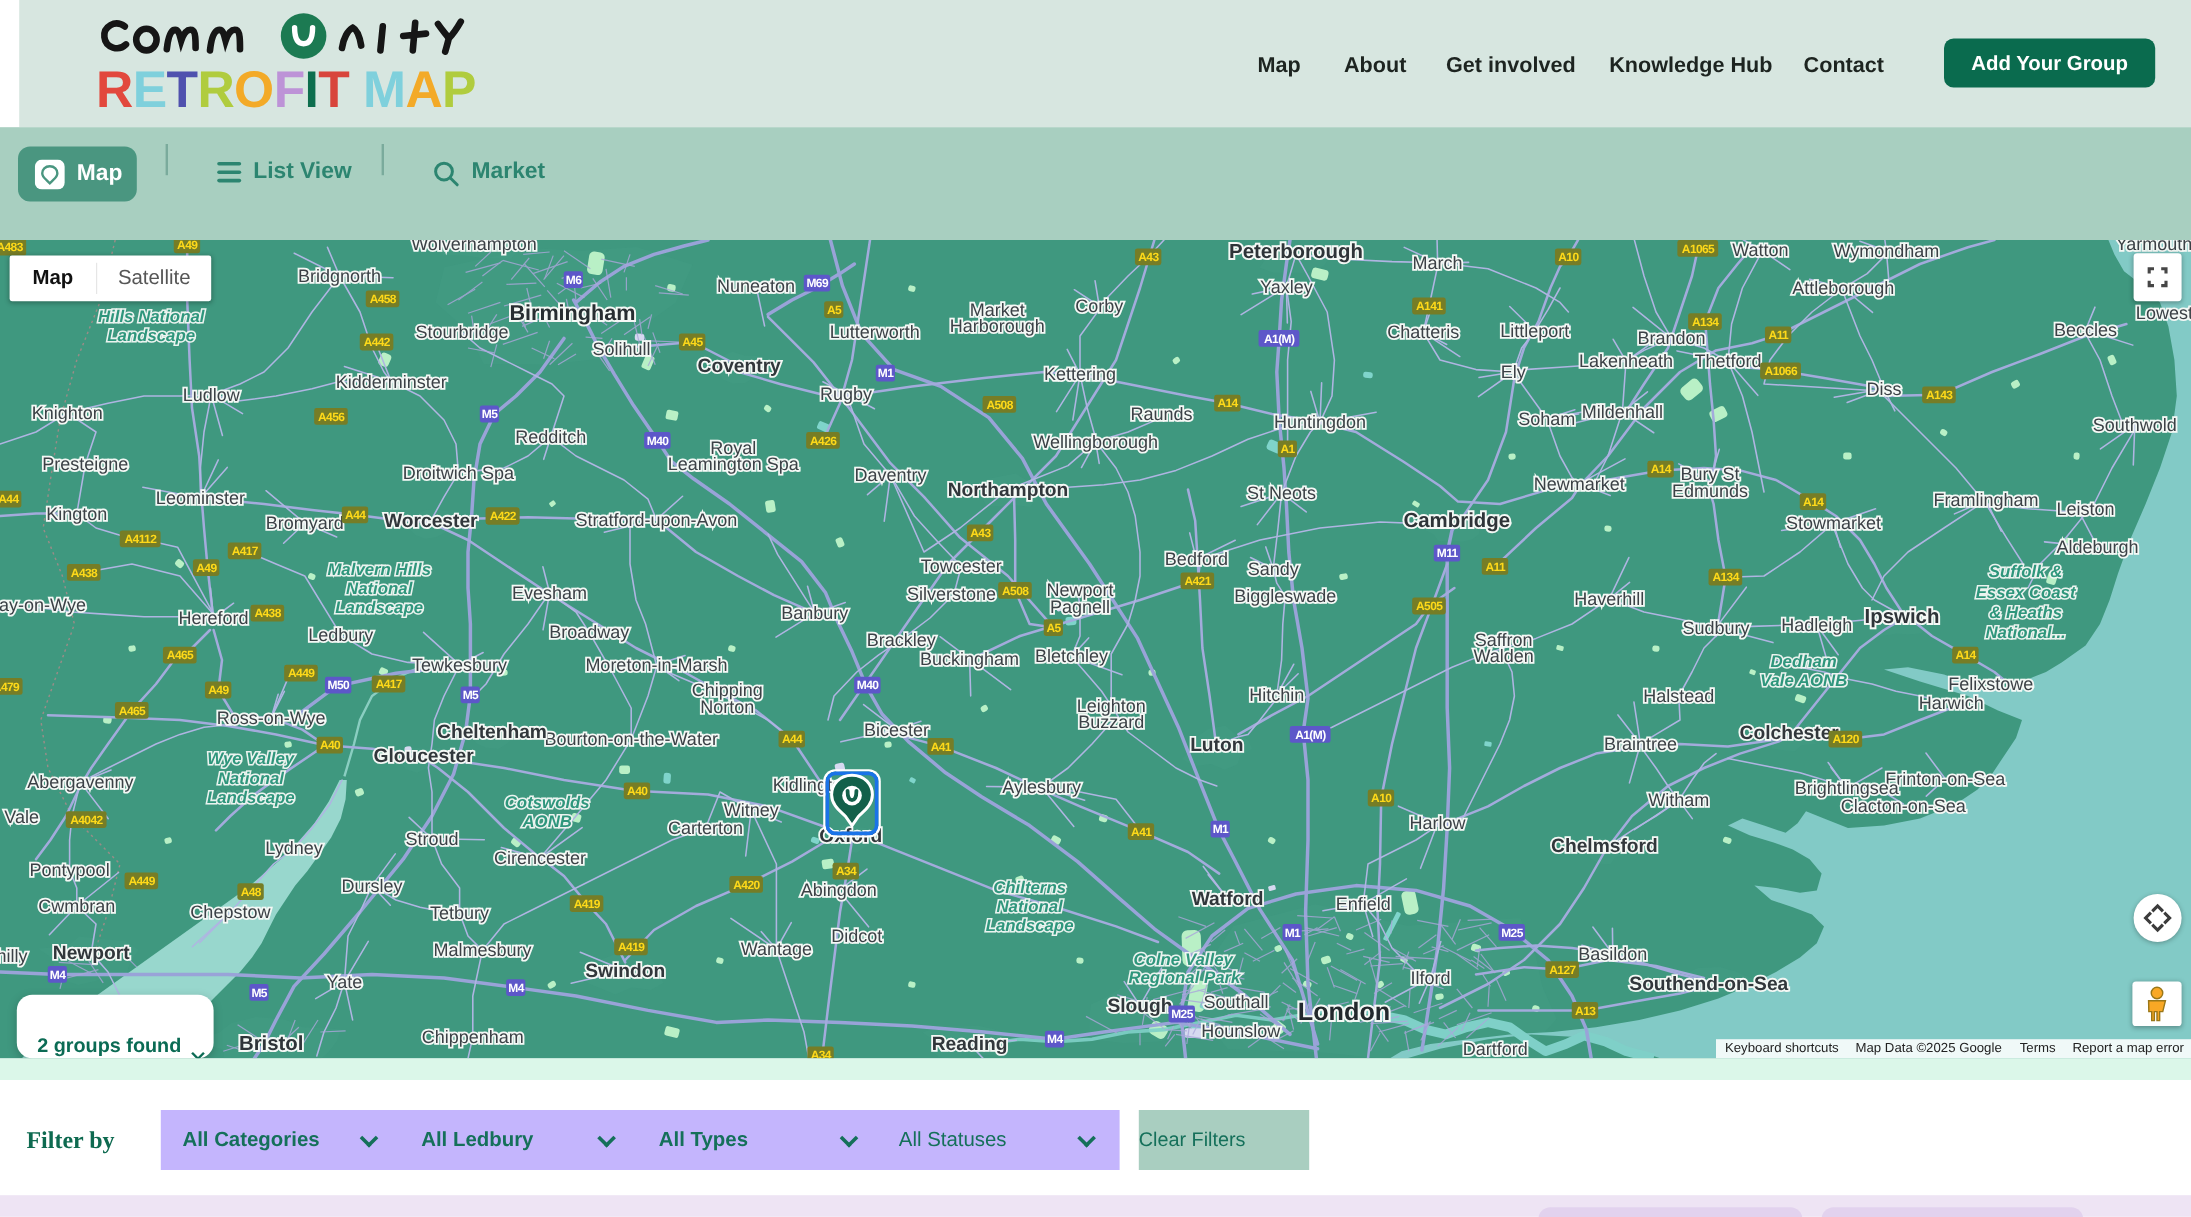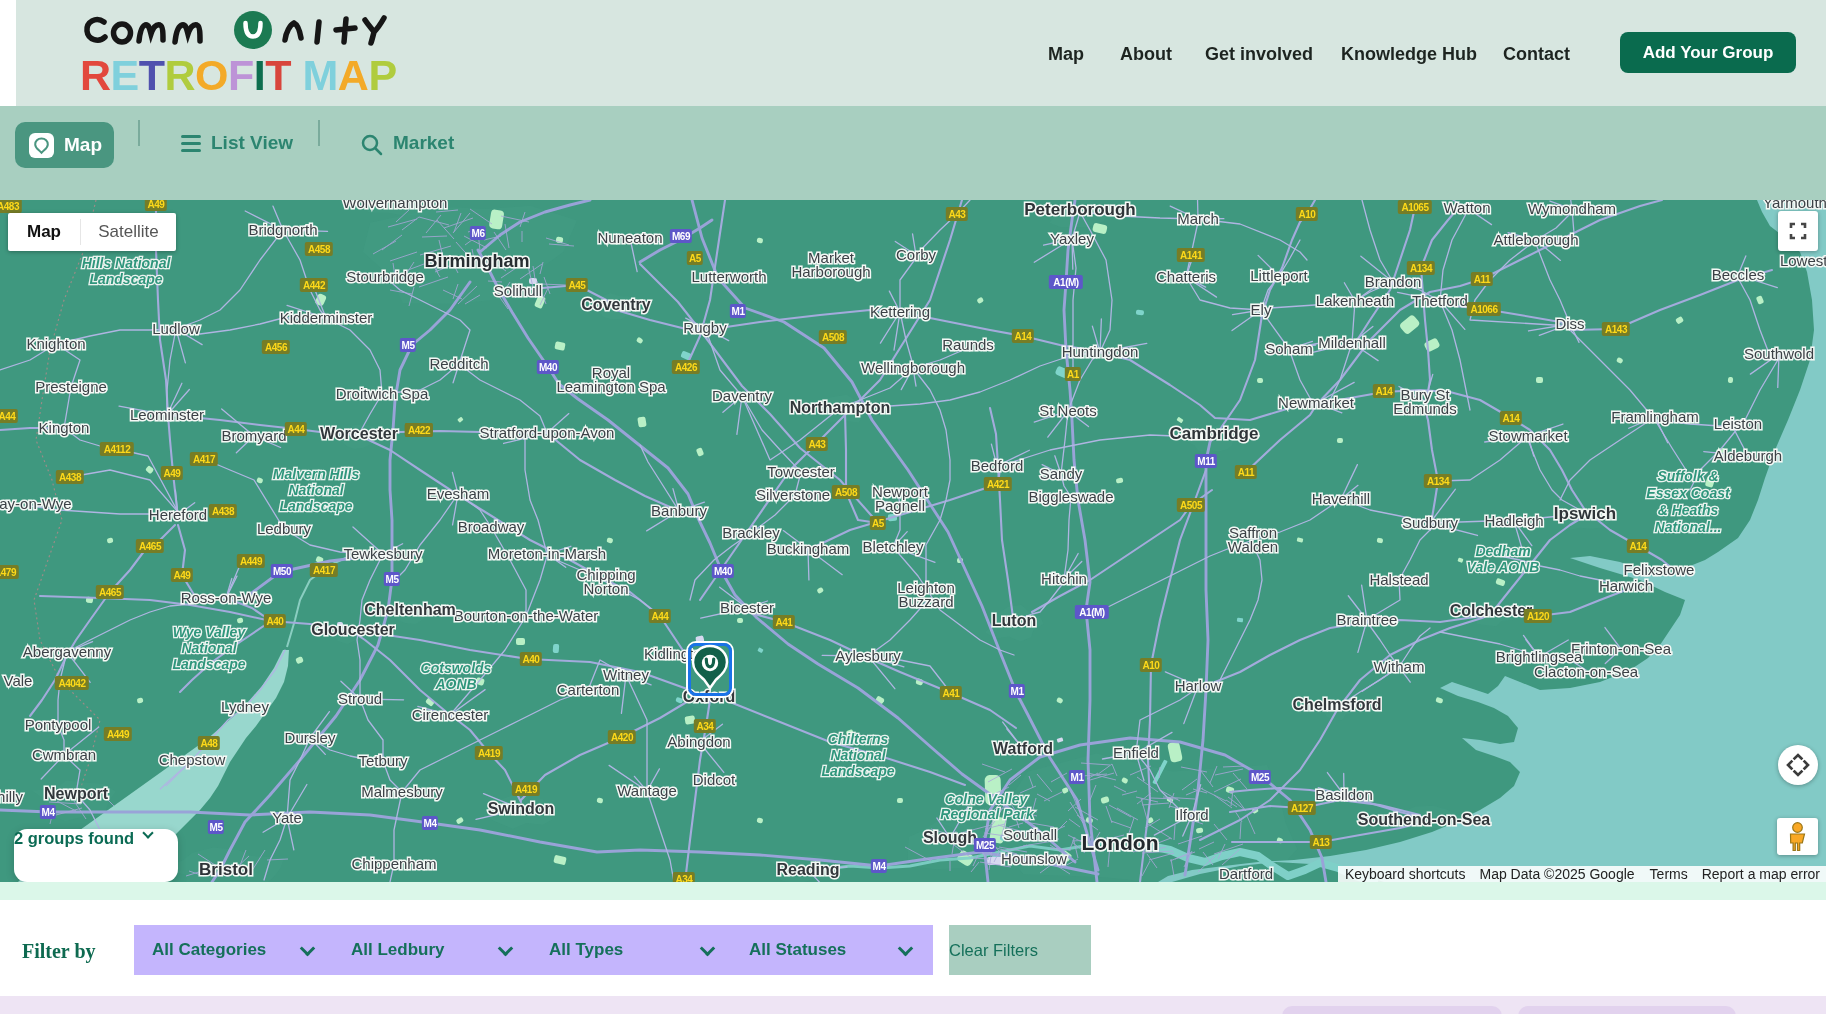--- a/index.html
+++ b/index.html
@@ -1051,45 +1051,45 @@
 <svg width="40" height="40" viewBox="0 0 40 40" fill="none" stroke="#3c3c3c" stroke-width="2.6" stroke-linecap="square">
         <path d="M16.5,13.5 l3.5,-3.5 l3.5,3.5 M26.5,16.5 l3.5,3.5 l-3.5,3.5 M23.5,26.5 l-3.5,3.5 l-3.5,-3.5 M13.5,23.5 l-3.5,-3.5 l3.5,-3.5"></path>
       </svg></div>
     <div style="position:absolute;left:1777px;top:618px;width:41px;height:37px;background:#fff;border-radius:3px;box-shadow:0 1px 4px rgba(0,0,0,.3)">
 <svg width="41" height="37" viewBox="0 0 41 37">
         <g stroke="#9a7718" stroke-width="1.2" fill="#f9a825">
           <circle cx="20.5" cy="9.5" r="4.8"></circle>
           <path d="M13.5,16 h14 l-2.2,9 h-2.6 l0,7.5 h-2.2 l0,-7.5 h-2.2 l0,7.5 h-2.2 l0,-7.5 h-2.4 Z"></path>
         </g>
       </svg></div>
-    <div style="position:absolute;right:0;top:666px;height:16px;background:rgba(255,255,255,.88);font-size:14px;color:#222;display:flex;align-items:center;white-space:nowrap;font-family:'Liberation Sans',sans-serif">
+    <div style="position:absolute;right:0;top:666px;height:16px;background:rgba(255,255,255,.88);font-size:11px;color:#222;display:flex;align-items:center;white-space:nowrap;font-family:'Liberation Sans',sans-serif">
 <span style="padding:0 7px">Keyboard shortcuts</span>
       <span style="padding:0 7px">Map Data ©2025 Google</span>
       <span style="padding:0 8px">Terms</span>
       <span style="padding:0 6px">Report a map error</span>
     </div>
     <div style="position:absolute;left:688px;top:443px;width:44px;height:53px;border:3px solid #1a73e8;border-radius:8px;box-shadow:0 0 0 2px #fff"></div>
 <svg style="position:absolute;left:690px;top:444px" width="40" height="48" viewBox="0 0 40 48">
 <path d="M20,2 C9.5,2 3,9.8 3,18.3 C3,26.8 10,31.7 14.5,36.2 L20,44 L25.5,36.2 C30,31.7 37,26.8 37,18.3 C37,9.8 30.5,2 20,2 Z" fill="#13604a" stroke="#fff" stroke-width="2.5"></path>
 <circle cx="20" cy="19" r="8.2" fill="#fff"></circle>
 <path d="M16.3,15 C16.3,19 17,22.8 20,22.8 C23,22.8 23.7,19 23.7,15" stroke="#13604a" stroke-width="3.2" fill="none" stroke-linecap="round"></path>
 </svg>
-    <div style="position:absolute;left:14px;top:629px;width:164px;height:53px;background:#fff;border-radius:13px;box-shadow:0 2px 8px rgba(0,0,0,.18);display:flex;align-items:flex-start;color:#0b6b54">
+    <div style="position:absolute;left:14px;top:629px;width:164px;height:53px;background:#fff;border-radius:13px;box-shadow:0 2px 8px rgba(0,0,0,.18);display:flex;align-items:flex-end;padding-left:17px;color:#0b6b54">
 <span style="font-weight:bold;font-size:16.5px">2 groups found</span>
       <span class="chev" style="margin-left:10px;border-width:2px;width:8px;height:8px"></span>
     </div>
   </div>
 <div class="mint"></div>
 <div class="white"></div>
 <div style="position:absolute;left:22px;top:940px;font-family:'Liberation Serif',serif;font-weight:bold;font-size:20px;color:#0e6a50">Filter by</div>
 <div style="position:absolute;left:134px;top:925px;width:799px;height:50px;background:#c4b5fd;color:#15705a">
  <span style="position:absolute;left:18px;top:15px;font-weight:bold;font-size:17px">All Categories</span>
     <span class="chev" style="position:absolute;left:160px;top:18px"></span>
  <span style="position:absolute;left:217px;top:15px;font-weight:bold;font-size:17px">All Ledbury</span>
     <span class="chev" style="position:absolute;left:358px;top:18px"></span>
  <span style="position:absolute;left:415px;top:15px;font-weight:bold;font-size:17px">All Types</span>
     <span class="chev" style="position:absolute;left:560px;top:18px"></span>
- <span style="position:absolute;left:615px;top:15px;font-weight:bold;font-size:17px">All Statuses</span>
+ <span style="position:absolute;left:615px;top:15px;font-weight:normal;font-size:17px">All Statuses</span>
     <span class="chev" style="position:absolute;left:758px;top:18px"></span>
 </div>
 <div style="position:absolute;left:949px;top:925px;width:142px;height:50px;background:#a9cec0;color:#15705a;text-align:left;line-height:50px;font-size:16.5px">Clear Filters</div>
 <div class="lav"></div>
 <div style="position:absolute;left:1282px;top:1006px;width:220px;height:20px;background:#e2d2ee;border-radius:10px"></div>
 <div style="position:absolute;left:1518px;top:1006px;width:218px;height:20px;background:#e2d2ee;border-radius:10px"></div>
 </body></html>

